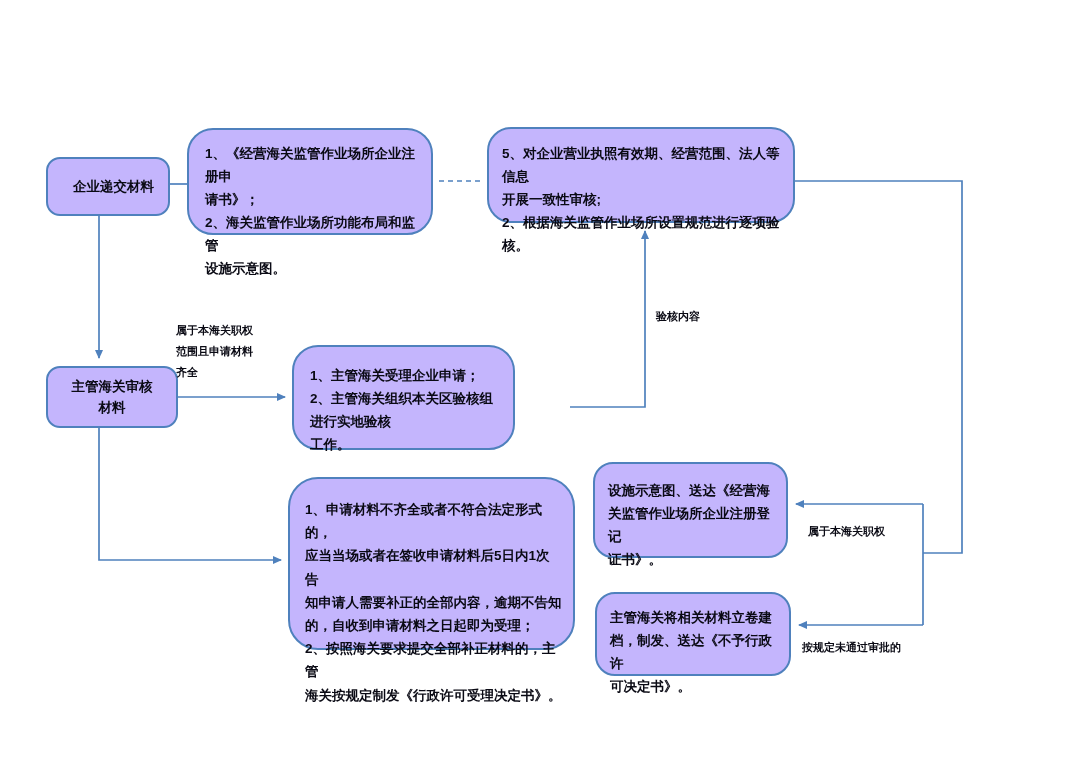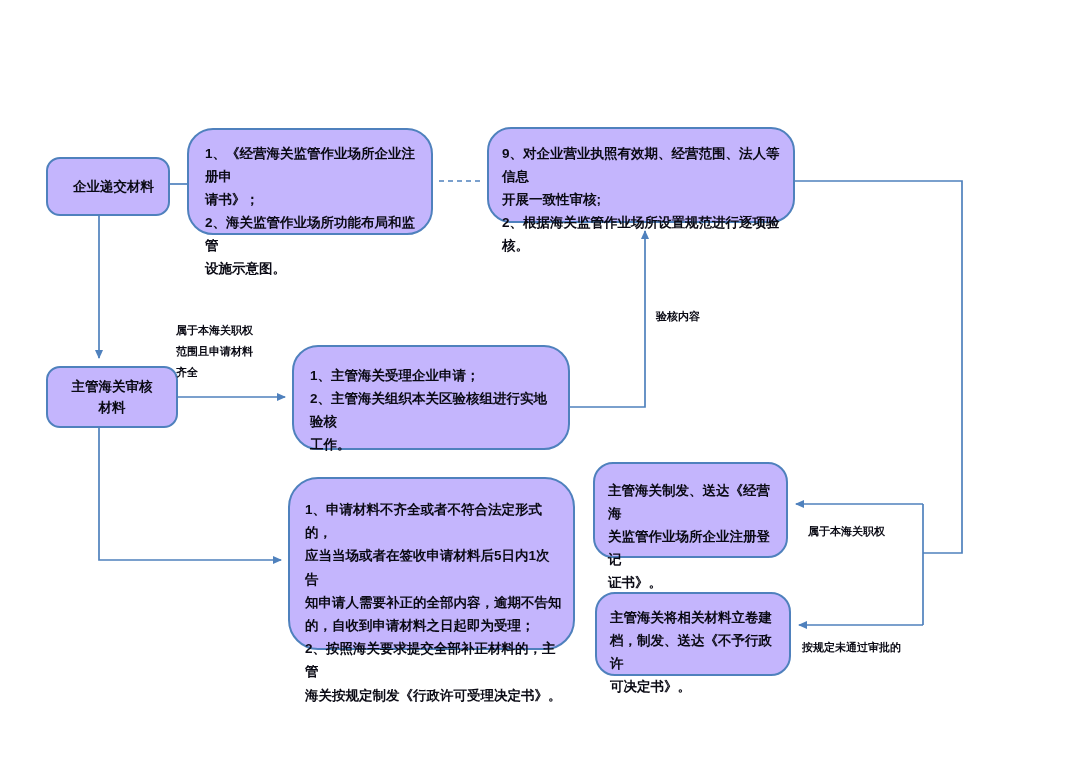--- a/index.html
+++ b/index.html
@@ -32,21 +32,21 @@
     font-weight:bold;
     font-size:11px;
     line-height:21px;
     white-space:pre-line;
   }
   
   #box-submit     {left:46px;  top:157px; width:124px; height:59px;  border-radius:14px;padding-left:11px;}
   #box-materials  {left:187px; top:128px; width:246px; height:107px; border-radius:26px; padding:12px 12px 0 16px;}
   #box-verify     {left:487px; top:127px; width:308px; height:96px;  border-radius:24px; padding:13px 10px 0 13px;}
   #box-review     {left:46px;  top:366px; width:132px; height:62px;  border-radius:14px;}
-  #box-accept     {left:292px; top:345px; width:278px; height:105px; border-radius:26px; padding:17px 12px 0 16px;}
+  #box-accept     {left:292px; top:345px; width:223px; height:105px; border-radius:26px; padding:17px 12px 0 16px;}
   #box-supplement {left:288px; top:477px; width:287px; height:173px; border-radius:30px; padding:19px 10px 8px 15px; line-height:23.2px;}
   #box-certificate{left:593px; top:462px; width:195px; height:96px;  border-radius:20px; padding:15px 8px 0 13px;}
   #box-reject     {left:595px; top:592px; width:196px; height:84px;  border-radius:20px; padding:12px 8px 8px 13px;}
 
   #lbl-jurisdiction   {left:176px; top:320px;}
   #lbl-verify-content {left:656px; top:306px;}
   #lbl-need-correction{left:142px; top:510px;}
   #lbl-verify-pass    {left:808px; top:521px;}
   #lbl-not-approved   {left:802px; top:637px;}
 
@@ -80,39 +80,39 @@
     <path class="wire" d="M923,625 L799,625" marker-end="url(#arr)"></path>
   </svg>
 
   <div id="box-submit" class="box center">企业递交材料</div>
 
   <div id="box-materials" class="box">1、《经营海关监管作业场所企业注册申
 请书》；
 2、海关监管作业场所功能布局和监管
 设施示意图。</div>
 
-  <div id="box-verify" class="box">9、对企业营业执照有效期、经营范围、法人等信息
+  <div id="box-verify" class="box">5、对企业营业执照有效期、经营范围、法人等信息
 开展一致性审核;
 2、根据海关监管作业场所设置规范进行逐项验核。</div>
 
   <div id="box-review" class="box center">主管海关审核
 材料</div>
 
   <div id="box-accept" class="box">1、主管海关受理企业申请；
 2、主管海关组织本关区验核组进行实地验核
 工作。</div>
 
   <div id="box-supplement" class="box">1、申请材料不齐全或者不符合法定形式的，
 应当当场或者在签收申请材料后5日内1次告
 知申请人需要补正的全部内容，逾期不告知
 的，自收到申请材料之日起即为受理；
 2、按照海关要求提交全部补正材料的，主管
 海关按规定制发《行政许可受理决定书》。</div>
 
-  <div id="box-certificate" class="box">主管海关制发、送达《经营海
+  <div id="box-certificate" class="box">设施示意图、送达《经营海
 关监管作业场所企业注册登记
 证书》。</div>
 
   <div id="box-reject" class="box">主管海关将相关材料立卷建
 档，制发、送达《不予行政许
 可决定书》。</div>
 
   <div id="lbl-jurisdiction" class="lbl">属于本海关职权
 范围且申请材料
 齐全</div>

